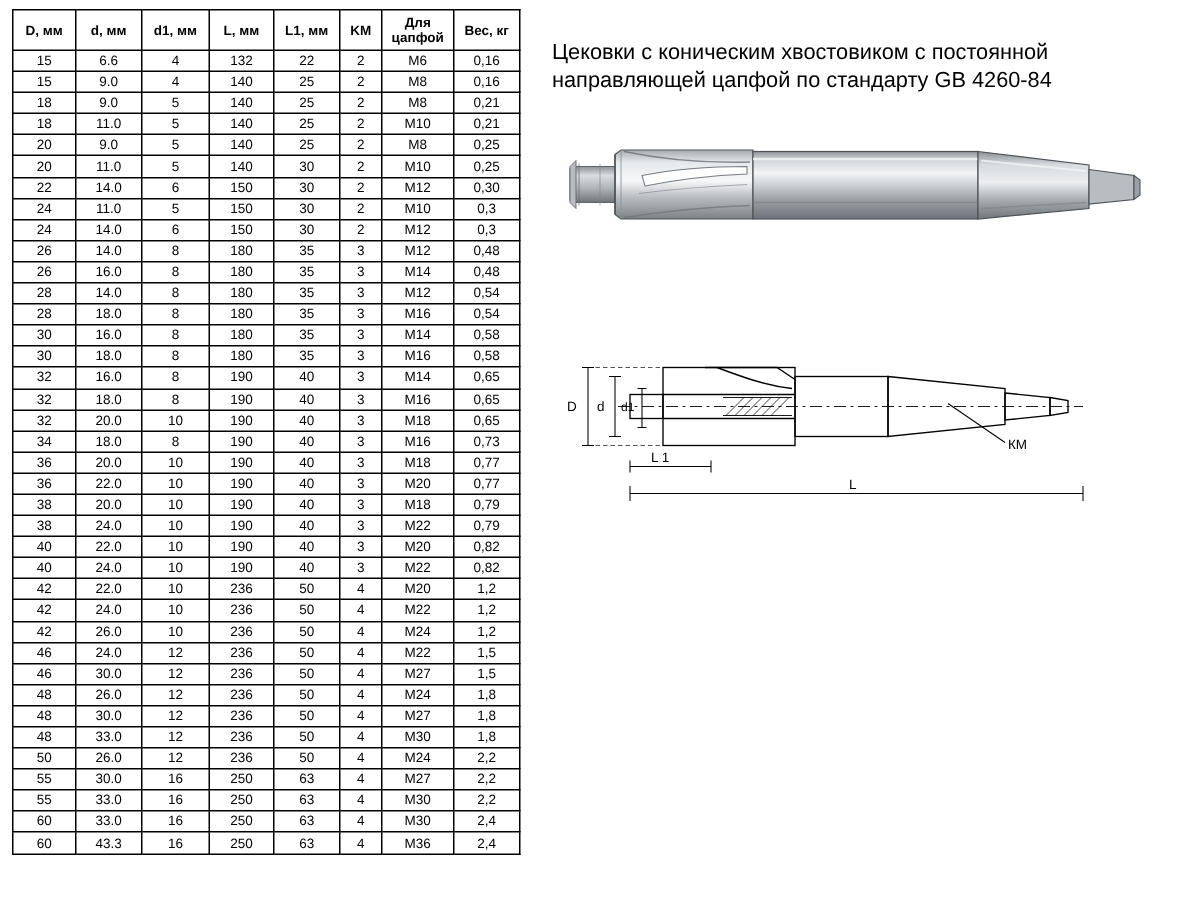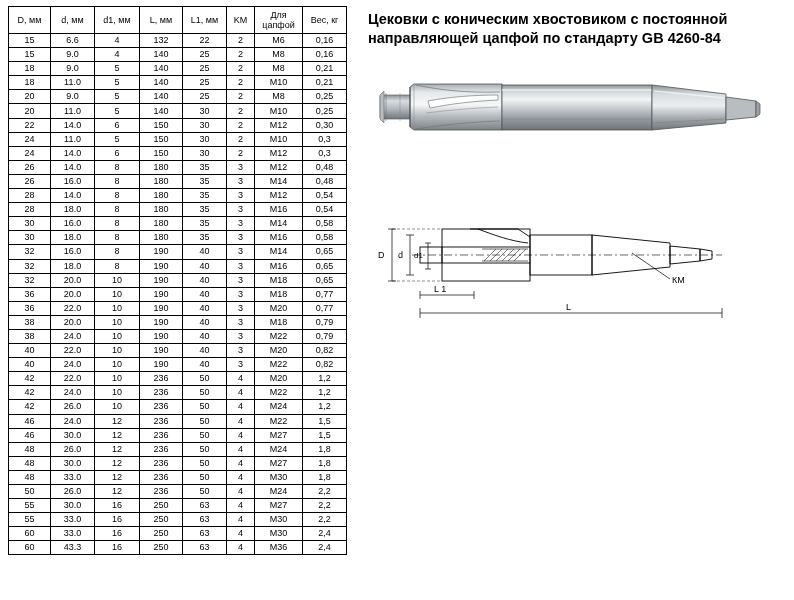--- a/index.html
+++ b/index.html
@@ -36,21 +36,21 @@
     border: 1px solid #000000;
     font-size: 9px;
     line-height: 1.0;
     text-align: center;
     vertical-align: middle;
     padding: 0;
     height: 13.1px;
     font-family: "Liberation Sans", sans-serif;
   }
   table.spec th {
-    font-weight: normal;
+    font-weight: bold;
     height: 26px;
     font-size: 9px;
   }
   table.spec th.two-line {
     line-height: 1.12;
   }
   col.c0 { width: 42px; }
   col.c1 { width: 44px; }
   col.c2 { width: 45px; }
   col.c3 { width: 43px; }
@@ -61,23 +61,23 @@
 
   
   .right {
     position: absolute;
     left: 368px;
     top: 10px;
     width: 418px;
   }
   .title {
     font-size: 14.5px;
-    font-weight: bold;
+    font-weight: normal;
     line-height: 1.28;
-    margin: 0 0 10px 0;
+    margin: 16px 0 10px 0;
     font-family: "Liberation Sans", sans-serif;
   }
   .photo-area {
     position: relative;
     width: 410px;
     height: 120px;
     margin-left: 2px;
   }
   .drawing-area {
     position: relative;
@@ -290,20 +290,30 @@
           </tr>
           <tr>
             <td>32</td>
             <td>20.0</td>
             <td>10</td>
             <td>190</td>
             <td>40</td>
             <td>3</td>
             <td>М18</td>
             <td>0,65</td>
+          </tr>
+          <tr>
+            <td>34</td>
+            <td>18.0</td>
+            <td>8</td>
+            <td>190</td>
+            <td>40</td>
+            <td>3</td>
+            <td>М16</td>
+            <td>0,73</td>
           </tr>
           <tr>
             <td>36</td>
             <td>20.0</td>
             <td>10</td>
             <td>190</td>
             <td>40</td>
             <td>3</td>
             <td>М18</td>
             <td>0,77</td>

